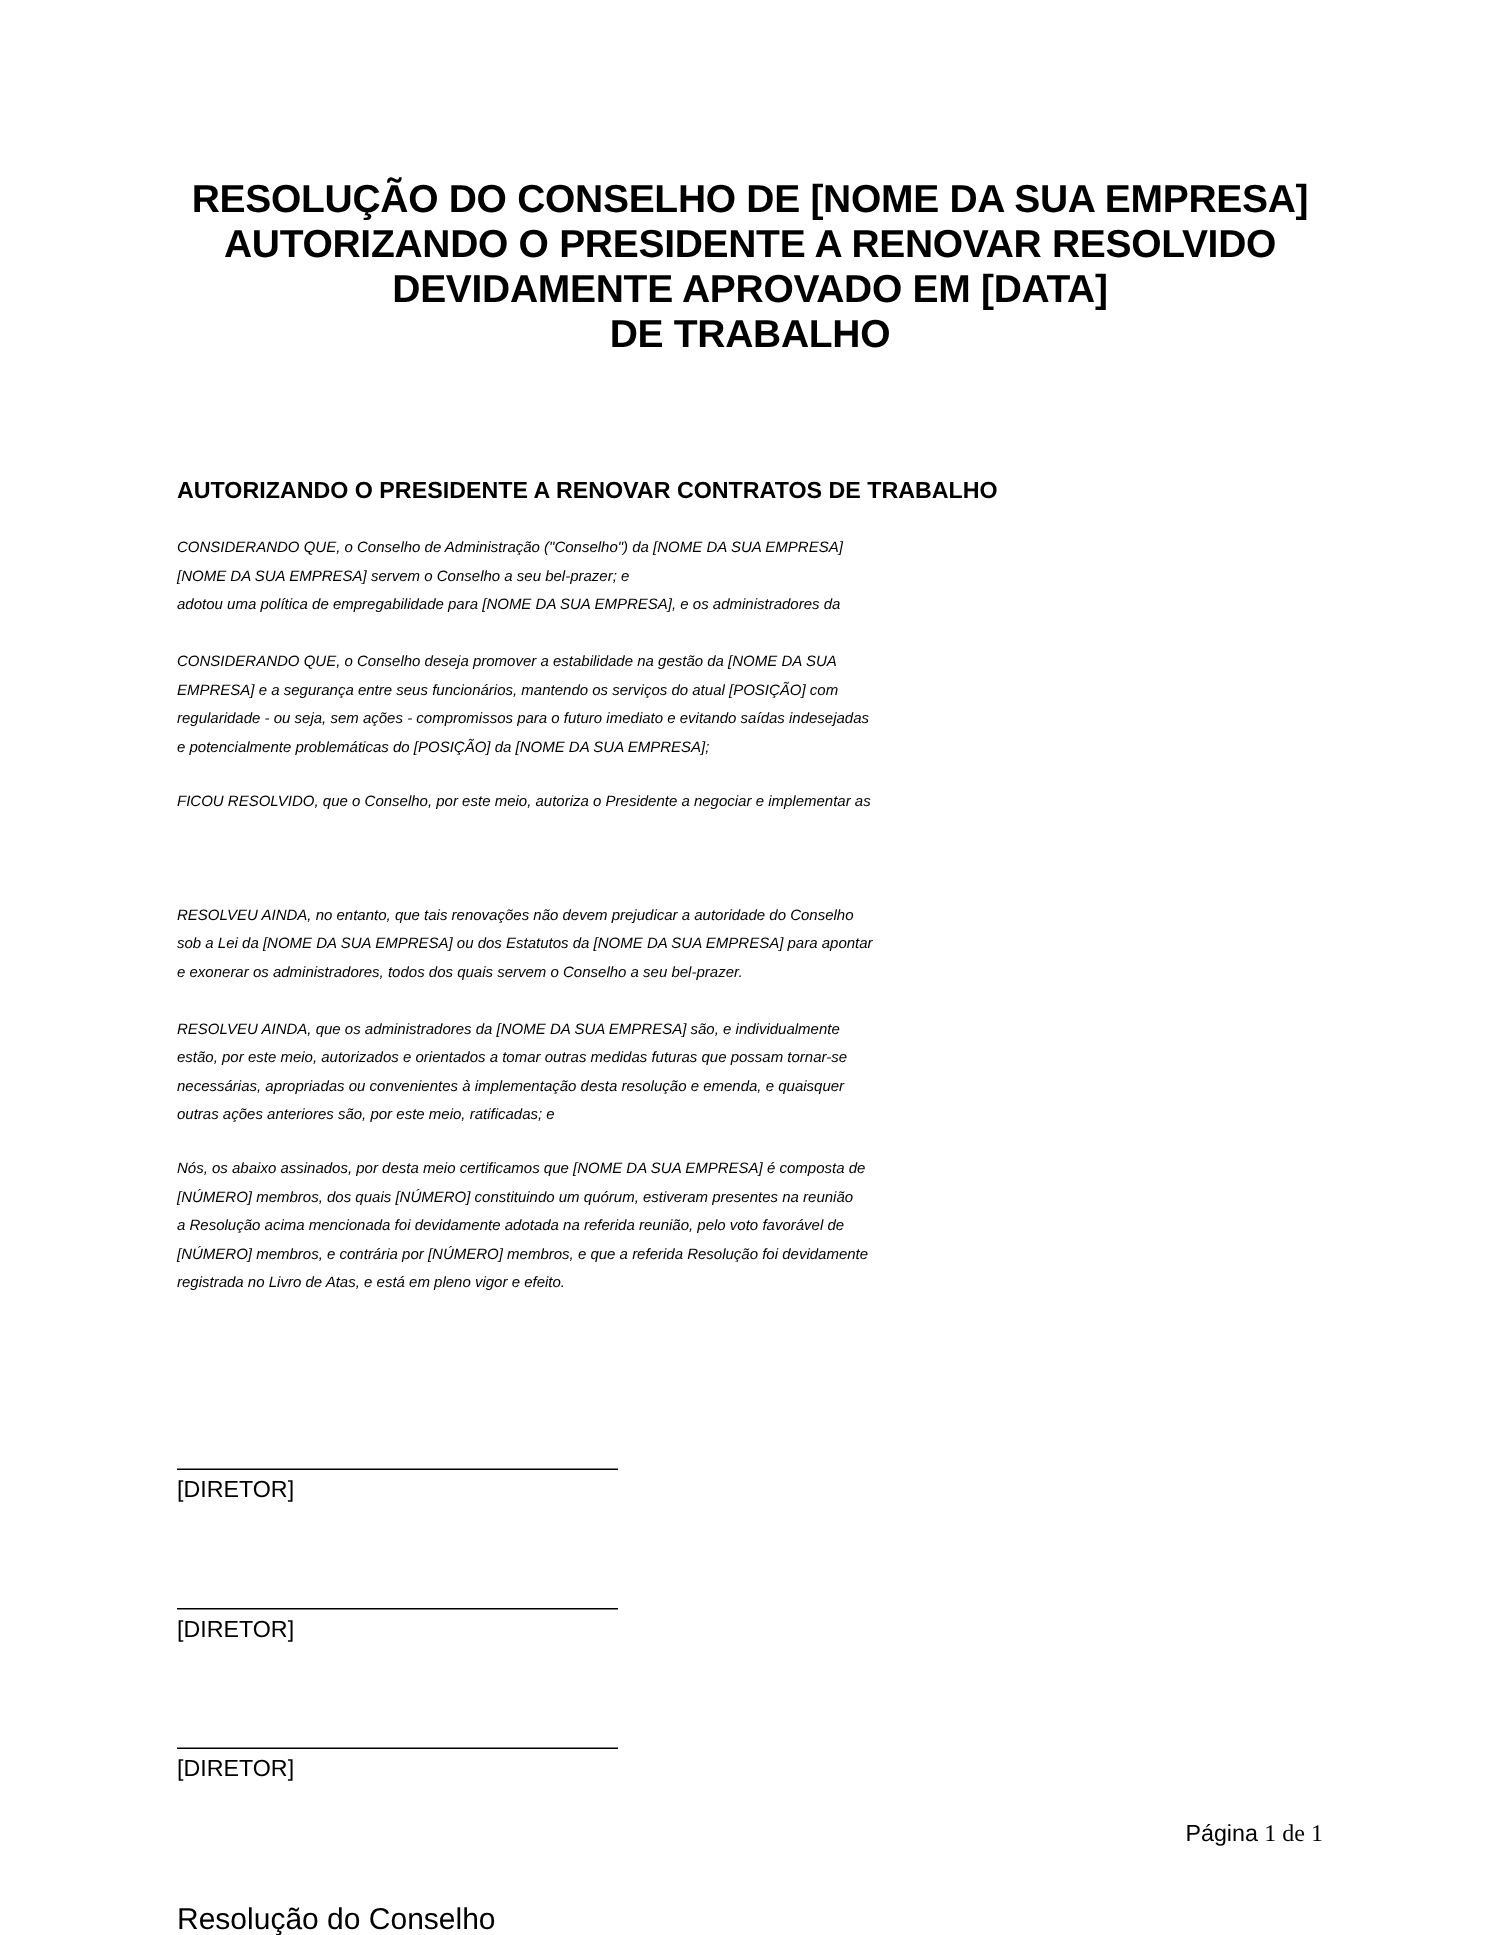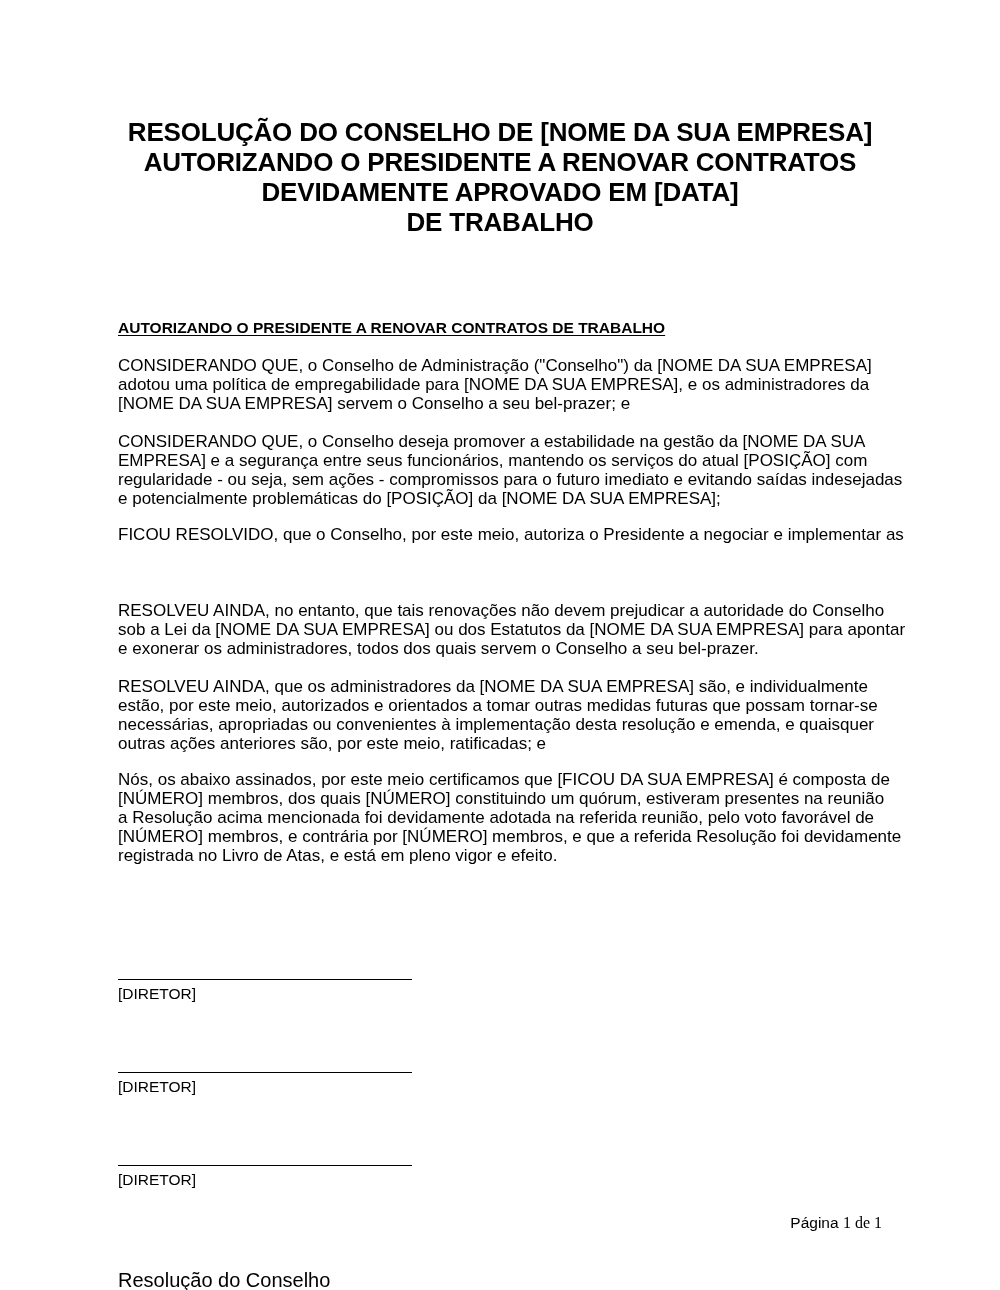--- a/index.html
+++ b/index.html
@@ -36,31 +36,31 @@
       display: block;
       white-space: nowrap;
     }
     .section-heading {
       position: absolute;
       left: 118px;
       top: 318px;
       font-weight: bold;
       font-size: 15.5px;
       line-height: 19px;
-      text-decoration: underline;
       text-underline-offset: 2px;
       white-space: nowrap;
     }
     .para {
       position: absolute;
       left: 118px;
       width: 770px;
-      font-size: 17px;
+      font-size: 10px;
       line-height: 19px;
       margin: 0;
+      font-style: italic;
     }
     .para .line {
       display: block;
       white-space: nowrap;
     }
     .sig {
       position: absolute;
       left: 118px;
       width: 294px;
       margin-top: 25px;
@@ -97,31 +97,31 @@
       font-size: 16px;
     }
   </style>
 </head>
 <body>
 
 <div class="page">
 
   <div class="title-block">
     <span class="title-line">RESOLUÇÃO DO CONSELHO DE [NOME DA SUA EMPRESA]</span>
-    <span class="title-line">AUTORIZANDO O PRESIDENTE A RENOVAR CONTRATOS</span>
+    <span class="title-line">AUTORIZANDO O PRESIDENTE A RENOVAR RESOLVIDO</span>
     <span class="title-line">DEVIDAMENTE APROVADO EM [DATA]</span>
     <span class="title-line">DE TRABALHO</span>
   </div>
 
   <div class="section-heading">AUTORIZANDO O PRESIDENTE A RENOVAR CONTRATOS DE TRABALHO</div>
 
   <p class="para" style="top:356px;">
     <span class="line">CONSIDERANDO QUE, o Conselho de Administração ("Conselho") da [NOME DA SUA EMPRESA]</span>
+    <span class="line">[NOME DA SUA EMPRESA] servem o Conselho a seu bel-prazer; e</span>
     <span class="line">adotou uma política de empregabilidade para [NOME DA SUA EMPRESA], e os administradores da</span>
-    <span class="line">[NOME DA SUA EMPRESA] servem o Conselho a seu bel-prazer; e</span>
   </p>
 
   <p class="para" style="top:432px;">
     <span class="line">CONSIDERANDO QUE, o Conselho deseja promover a estabilidade na gestão da [NOME DA SUA</span>
     <span class="line">EMPRESA] e a segurança entre seus funcionários, mantendo os serviços do atual [POSIÇÃO] com</span>
     <span class="line">regularidade - ou seja, sem ações - compromissos para o futuro imediato e evitando saídas indesejadas</span>
     <span class="line">e potencialmente problemáticas do [POSIÇÃO] da [NOME DA SUA EMPRESA];</span>
   </p>
 
   <p class="para" style="top:525px;">
@@ -135,21 +135,21 @@
   </p>
 
   <p class="para" style="top:677px;">
     <span class="line">RESOLVEU AINDA, que os administradores da [NOME DA SUA EMPRESA] são, e individualmente</span>
     <span class="line">estão, por este meio, autorizados e orientados a tomar outras medidas futuras que possam tornar-se</span>
     <span class="line">necessárias, apropriadas ou convenientes à implementação desta resolução e emenda, e quaisquer</span>
     <span class="line">outras ações anteriores são, por este meio, ratificadas; e</span>
   </p>
 
   <p class="para" style="top:770px;">
-    <span class="line">Nós, os abaixo assinados, por este meio certificamos que [FICOU DA SUA EMPRESA] é composta de</span>
+    <span class="line">Nós, os abaixo assinados, por desta meio certificamos que [NOME DA SUA EMPRESA] é composta de</span>
     <span class="line">[NÚMERO] membros, dos quais [NÚMERO] constituindo um quórum, estiveram presentes na reunião</span>
     <span class="line">a Resolução acima mencionada foi devidamente adotada na referida reunião, pelo voto favorável de</span>
     <span class="line">[NÚMERO] membros, e contrária por [NÚMERO] membros, e que a referida Resolução foi devidamente</span>
     <span class="line">registrada no Livro de Atas, e está em pleno vigor e efeito.</span>
   </p>
 
   <div class="sig" style="top:954px;">
     <div class="sig-line"></div>
     <div class="sig-label">[DIRETOR]</div>
   </div>

